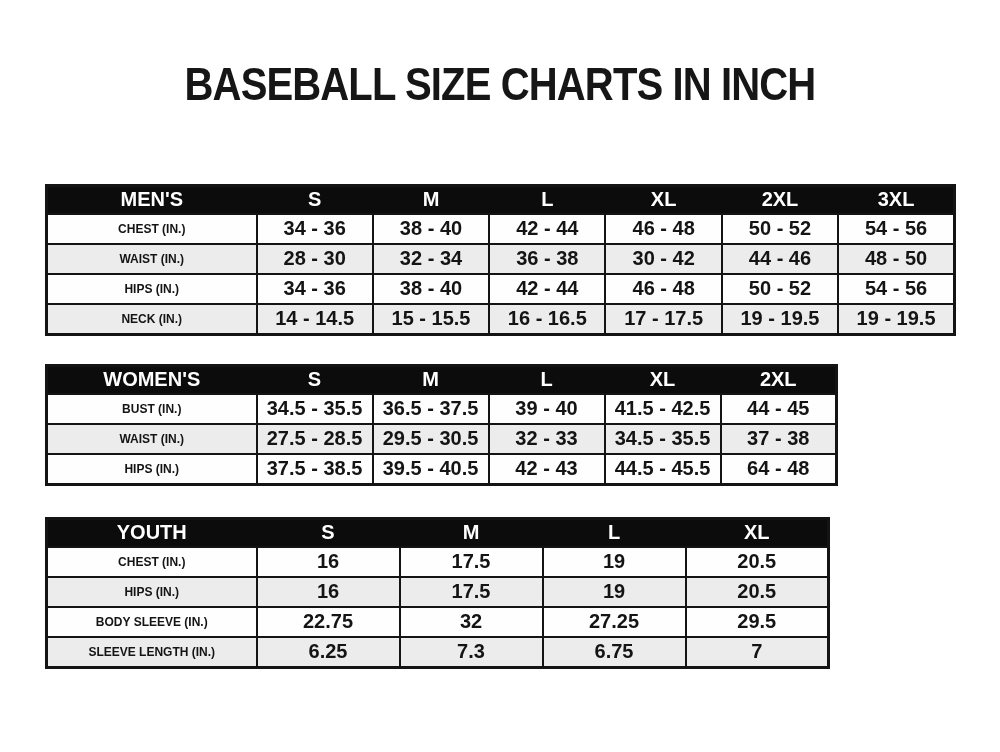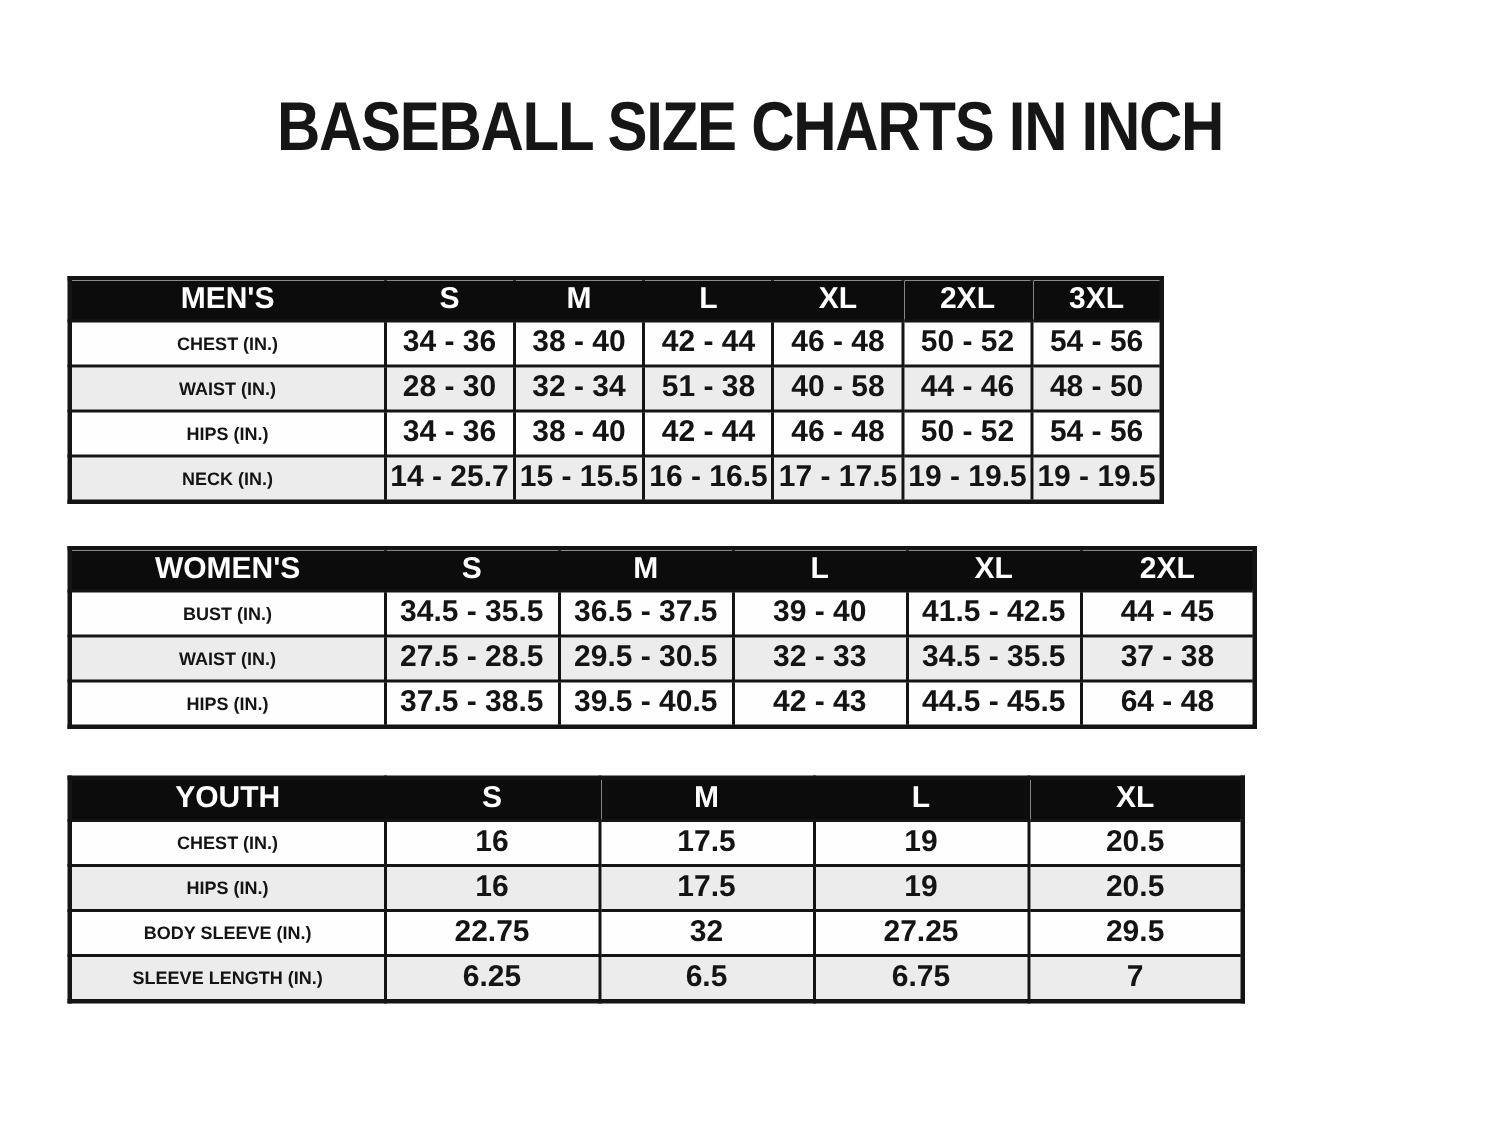--- a/index.html
+++ b/index.html
@@ -30,21 +30,21 @@
     font-size: 46px;
     line-height: 1.15;
     font-weight: 700;
     color: #161616;
     letter-spacing: -1px;
     transform: scaleX(0.87);
   }
   .size-table-section {
     margin-left: 45px;
   }
-  .size-table-section.mens   { width: 731px; margin-top: 73px; }
+  .size-table-section.mens   { width: 911px; margin-top: 73px; }
   .size-table-section.womens { width: 793px; margin-top: 28px; }
   .size-table-section.youth  { width: 785px; margin-top: 31px; }
 
   table.size-table {
     border-collapse: collapse;
     width: 100%;
     table-layout: fixed;
     border: 3px solid var(--border);
   }
   table.size-table col.label-col { width: 210px; }
@@ -110,37 +110,37 @@
             <td>38 - 40</td>
             <td>42 - 44</td>
             <td>46 - 48</td>
             <td>50 - 52</td>
             <td>54 - 56</td>
           </tr>
           <tr>
             <td class="row-label">WAIST (IN.)</td>
             <td>28 - 30</td>
             <td>32 - 34</td>
-            <td>51 - 38</td>
-            <td>40 - 58</td>
+            <td>36 - 38</td>
+            <td>30 - 42</td>
             <td>44 - 46</td>
             <td>48 - 50</td>
           </tr>
           <tr>
             <td class="row-label">HIPS (IN.)</td>
             <td>34 - 36</td>
             <td>38 - 40</td>
             <td>42 - 44</td>
             <td>46 - 48</td>
             <td>50 - 52</td>
             <td>54 - 56</td>
           </tr>
           <tr>
             <td class="row-label">NECK (IN.)</td>
-            <td>14 - 25.7</td>
+            <td>14 - 14.5</td>
             <td>15 - 15.5</td>
             <td>16 - 16.5</td>
             <td>17 - 17.5</td>
             <td>19 - 19.5</td>
             <td>19 - 19.5</td>
           </tr>
         </tbody>
       </table>
     </section>
   <section class="size-table-section womens">
@@ -227,20 +227,20 @@
           <tr>
             <td class="row-label">BODY SLEEVE (IN.)</td>
             <td>22.75</td>
             <td>32</td>
             <td>27.25</td>
             <td>29.5</td>
           </tr>
           <tr>
             <td class="row-label">SLEEVE LENGTH (IN.)</td>
             <td>6.25</td>
-            <td>6.5</td>
+            <td>7.3</td>
             <td>6.75</td>
             <td>7</td>
           </tr>
         </tbody>
       </table>
     </section>
 </div>
 
 </body></html>

